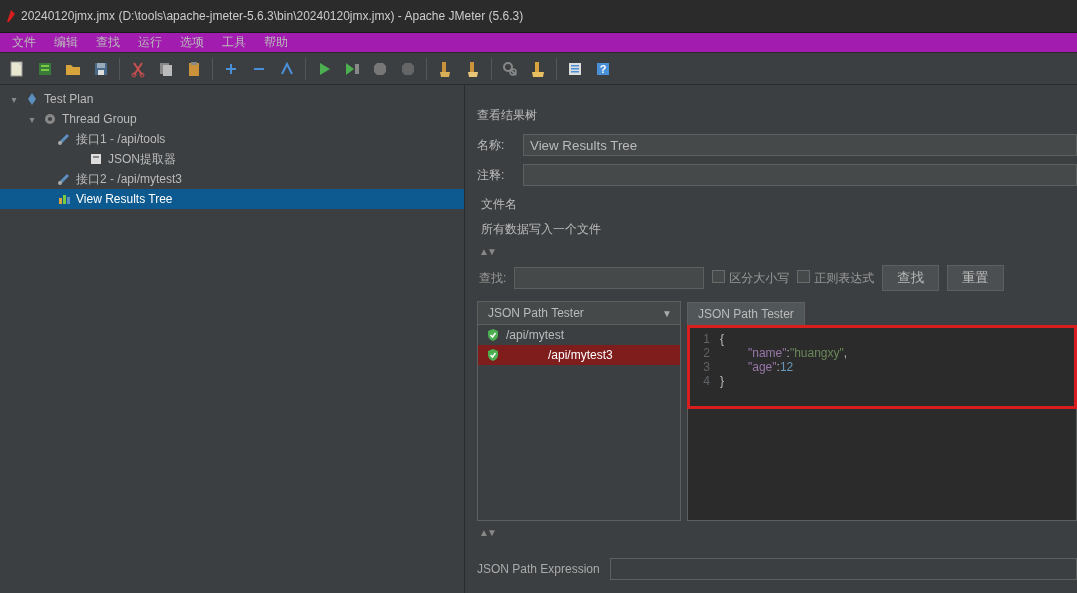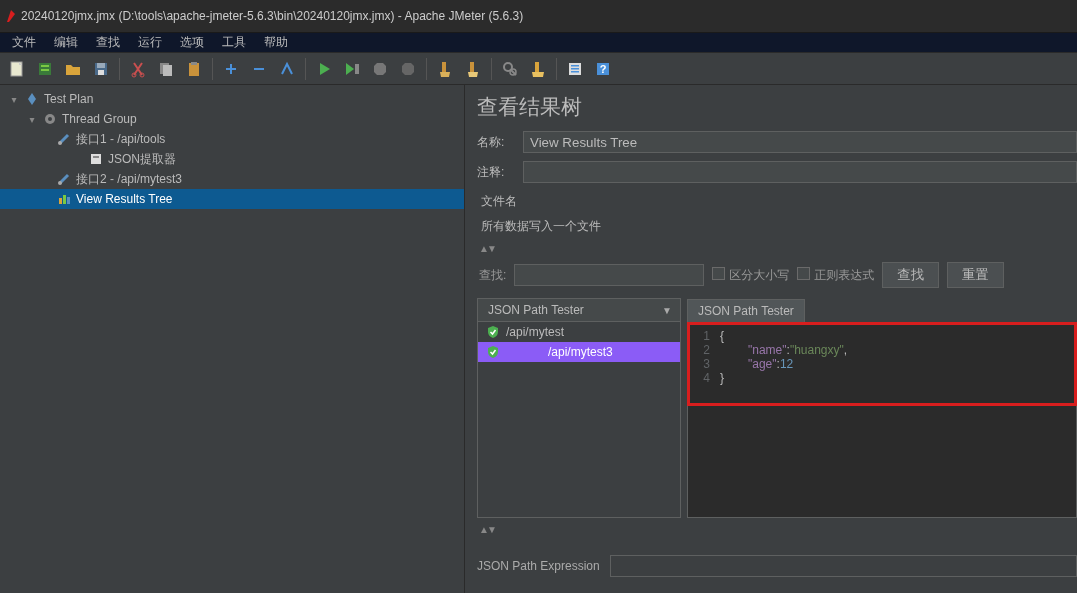--- a/index.html
+++ b/index.html
@@ -1,55 +1,55 @@
 <!DOCTYPE html>
 <html><head>
 <meta charset="utf-8">
 <style>
 * { box-sizing: border-box; margin: 0; padding: 0; font-family: "Segoe UI", Tahoma, sans-serif; }
 body { background: #3c3f41; color: #bbbbbb; font-size: 12px; width: 1077px; height: 593px; overflow: hidden; }
 
 .titlebar { background: #2b2b2b; height: 22px; display: flex; align-items: center; padding: 16px 6px; color: #cccccc; font-size: 12px; border-bottom: 1px solid #1a1a1a; }
 .titlebar .feather { width: 10px; height: 14px; margin-right: 5px; }
 
-.menubar { background: #0f172a; height: 20px; display: flex; align-items: center; padding: 0 4px; gap: 2px; border-bottom: 1px solid #2a2a2a; }
+.menubar { background: #a21caf; height: 20px; display: flex; align-items: center; padding: 0 4px; gap: 2px; border-bottom: 1px solid #2a2a2a; }
 .menubar span { padding: 2px 8px; color: #bbbbbb; cursor: pointer; }
 
 .toolbar { background: #3c3f41; height: 32px; display: flex; align-items: center; padding: 2px 4px; gap: 2px; border-bottom: 1px solid #2a2a2a; }
 .toolbar .tbtn { width: 26px; height: 26px; display: flex; align-items: center; justify-content: center; cursor: pointer; }
 .toolbar .sep { width: 1px; height: 22px; background: #555; margin: 0 3px; }
 
 .workspace { display: flex; height: 519px; }
 .tree-panel { width: 465px; background: #3c3f41; border-right: 1px solid #2a2a2a; padding-top: 4px; overflow: hidden; }
 .tree-row { display: flex; align-items: center; height: 20px; padding-left: 8px; cursor: pointer; gap: 4px; }
 .tree-row.selected { background: #0d5a91; color: #ffffff; }
 .tree-row .expander { width: 12px; color: #888; font-size: 10px; display: inline-block; text-align: center; }
 .tree-row .ticon { width: 16px; height: 16px; display: flex; align-items: center; justify-content: center; }
 
 .right-panel { flex: 1; background: #3c3f41; padding: 8px 0 0 12px; display: flex; flex-direction: column; overflow: hidden; }
-.panel-title { font-size: 21px; color: #bbbbbb; margin-bottom: 10px; }
+.panel-title { font-size: 12px; color: #bbbbbb; margin-bottom: 10px; margin-top: 14px; }
 .form-row { display: flex; align-items: center; margin-bottom: 8px; gap: 6px; }
 .form-row label { width: 40px; color: #bbbbbb; }
 .form-row input[type=text] { flex: 1; background: #45494a; border: 1px solid #5e6060; color: #bbbbbb; height: 22px; padding: 0 6px; }
 .section-label { color: #bbbbbb; margin: 2px 0 6px 4px; }
 .arrows { color: #888; font-size: 10px; margin: 2px 0 4px 2px; letter-spacing: -2px; }
 .search-row { display: flex; align-items: center; gap: 8px; margin: 4px 0 10px 2px; }
 .search-row label { color: #999; }
 .search-row input[type=text] { width: 190px; background: #45494a; border: 1px solid #5e6060; height: 22px; color: #bbb; padding: 0 4px;}
 .chk { display: flex; gap: 4px; color: #999; }
 .chk .box { width: 13px; height: 13px; border: 1px solid #6a6a6a; background: #45494a; }
 .btn { background: #4b4f51; border: 1px solid #5e6060; color: #bbbbbb; padding: 3px 14px; cursor: pointer; }
 
 .results-split { display: flex; gap: 6px; height: 220px; }
 .results-left { width: 204px; display: flex; flex-direction: column; }
 .dd { display: flex; align-items: center; justify-content: space-between; background: #45494a; border: 1px solid #5e6060; height: 24px; padding: 0 8px 0 10px; color: #bbbbbb; cursor: pointer; }
 .dd .arrow { color: #aaa; font-size: 10px; }
 .sample-list { border: 1px solid #5e6060; border-top: none; flex: 1; background: #3c3f41; }
 .sample-row { display: flex; align-items: center; height: 20px; padding-left: 8px; gap: 6px; cursor: pointer; }
-.sample-row.selected { background: #8b5cf6; color: #fff; gap: 48px; }
+.sample-row.selected { background: #7f1d1d; color: #fff; gap: 48px; }
 .shield { width: 14px; height: 14px; }
 
 .results-right { flex: 1; display: flex; flex-direction: column; }
 .tab-row { display: flex; height: 24px; align-items: flex-end; }
 .tab { background: #515658; border: 1px solid #5e6060; border-bottom: none; padding: 4px 10px; color: #bbbbbb; font-size: 12px; }
 .editor-box { border: 3px solid #d81e1e; background: #2b2b2b; height: 84px; padding: 4px 6px; font-family: "Consolas", monospace; font-size: 12px; }
 .editor-line { display: flex; }
 .lineno { width: 14px; color: #606366; text-align: right; margin-right: 10px; }
 .tok-brace { color: #bbbbbb; }
 .tok-key { color: #9876aa; }

